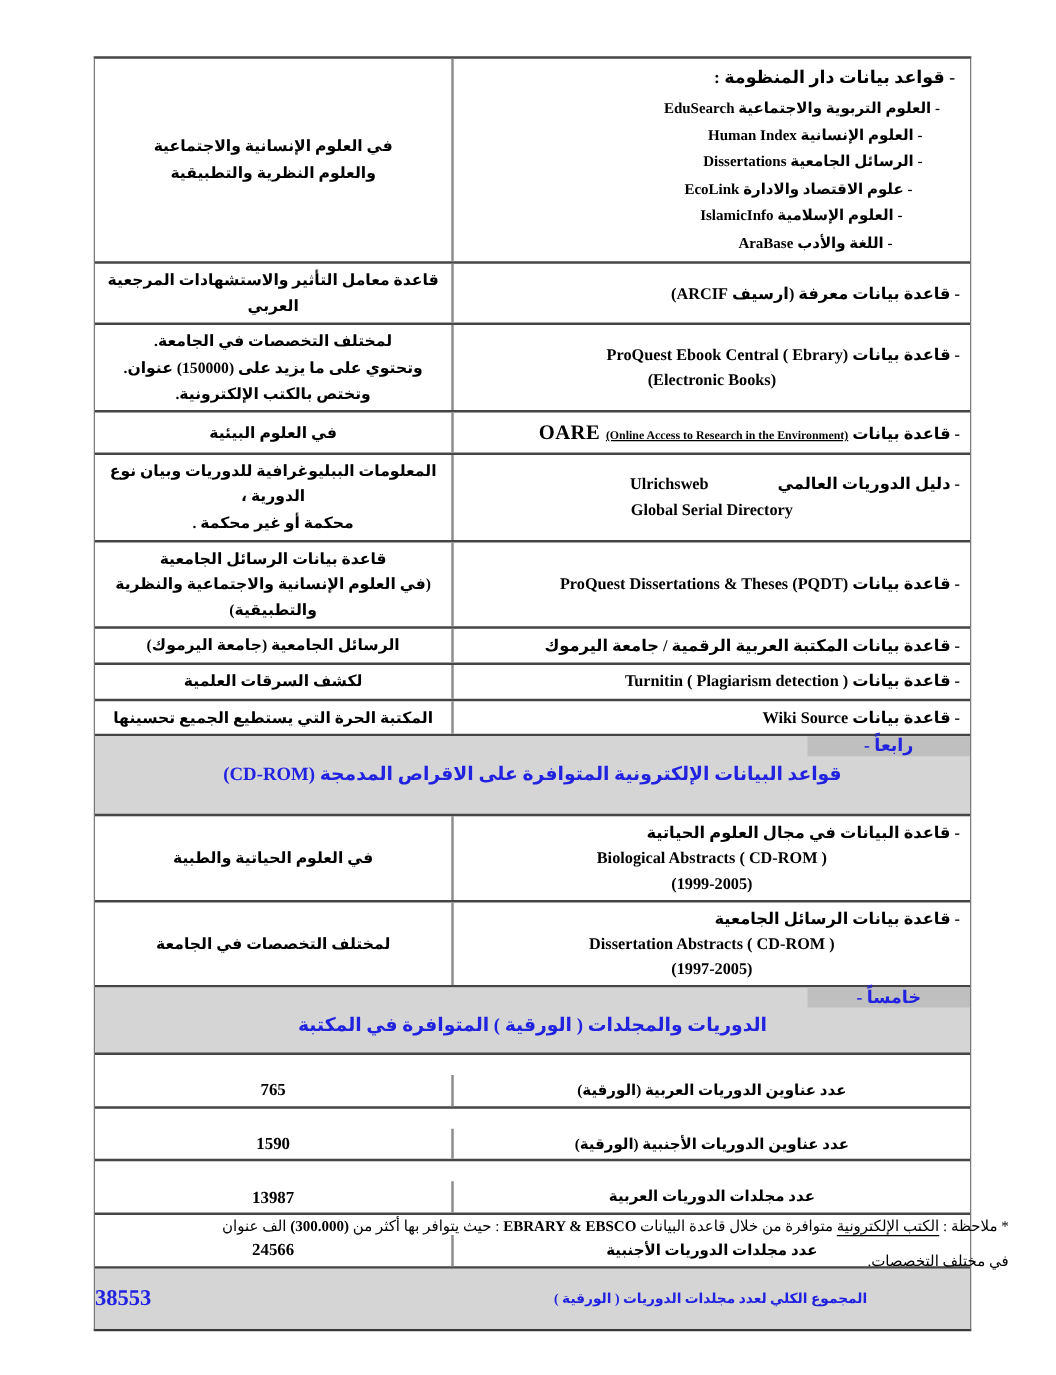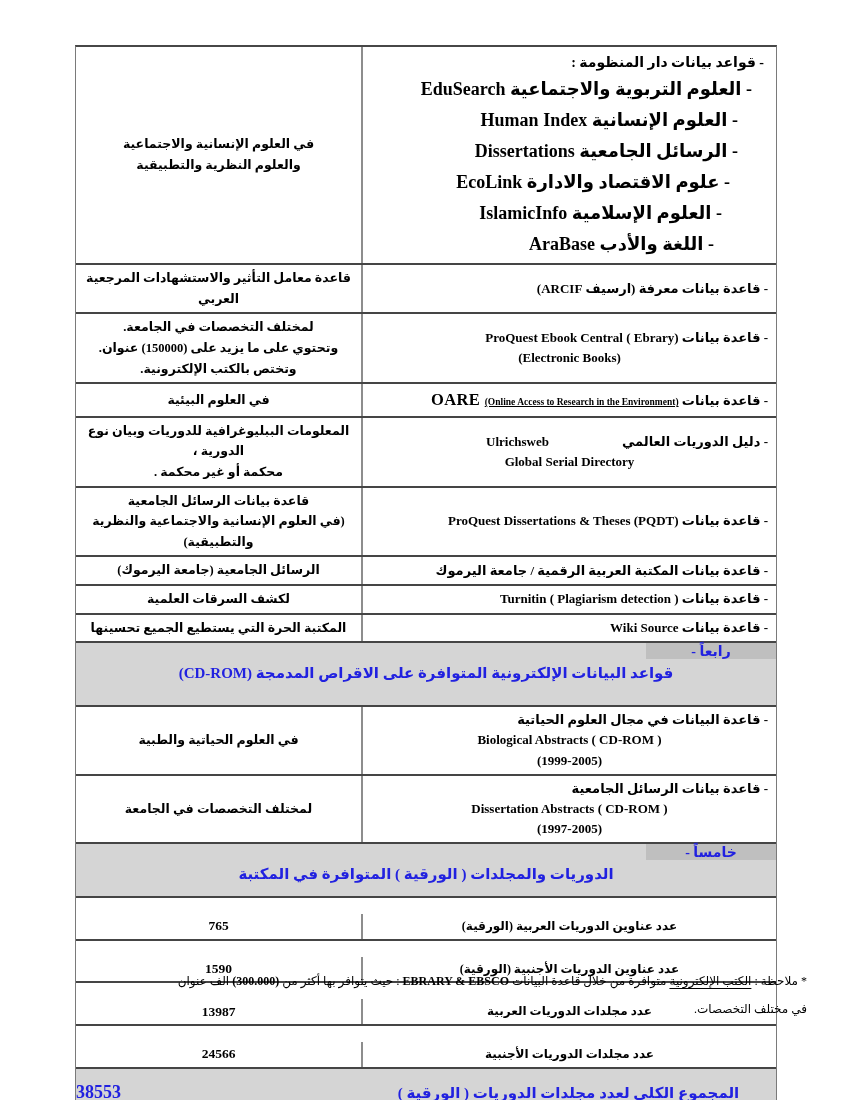--- a/index.html
+++ b/index.html
@@ -15,25 +15,25 @@
   .row{display:flex;align-items:stretch;}
   .cell{box-sizing:border-box;}
   .cell-desc{flex:0 0 285px;width:285px;display:flex;flex-direction:column;justify-content:center;
              align-items:center;text-align:center;padding:3px 8px;}
   .cell-name{flex:1;display:flex;flex-direction:column;justify-content:center;
              padding:3px 8px;border-left:2px solid #8d8d8d;}
   .nline{direction:rtl;text-align:right;font-weight:bold;font-size:13px;line-height:1.55;}
   .nline.center{text-align:center;}
   .s-ar{font-size:13px;}
   .s-ar-lg{font-size:14px;}
-  .s-ar-sm{font-size:18px;}
+  .s-ar-sm{font-size:12px;}
   .s-en{font-size:13px;}
   .s-en-lg{font-size:16.5px;letter-spacing:.4px;}
   .s-en-sm{font-size:9.5px;text-decoration:underline;}
-  .s-gap{margin-right:73px;}
+  .s-gap{margin-right:55px;}
   .dline{direction:rtl;font-weight:bold;font-size:12.5px;line-height:1.65;}
 
   [data-name="row-mandumah"]{min-height:164px;}
   [data-name="row-mandumah"] .nline{padding-right:4px;margin:1.5px 0;}
   [data-name="row-mandumah"] .nline:nth-child(2){padding-right:16px;}
   [data-name="row-mandumah"] .nline:nth-child(3){padding-right:30px;}
   [data-name="row-mandumah"] .nline:nth-child(4){padding-right:30px;}
   [data-name="row-mandumah"] .nline:nth-child(5){padding-right:38px;}
   [data-name="row-mandumah"] .nline:nth-child(6){padding-right:46px;}
   [data-name="row-mandumah"] .nline:nth-child(7){padding-right:54px;}
@@ -56,21 +56,21 @@
                   font-weight:bold;font-size:14px;direction:rtl;}
   .band-title{text-align:center;color:var(--blue,#2121e0);font-weight:bold;font-size:15px;
               direction:rtl;margin-top:5px;}
 
   .row-stat{min-height:26px;margin-top:16px;}
   .stat-val{font-weight:bold;font-size:13.5px;}
   .row-stat .nline{font-size:12px;}
 
   .row-total{display:flex;align-items:center;background:var(--band,#d5d5d5);min-height:48px;}
   .total-val{flex:0 0 285px;color:var(--blue,#2121e0);font-weight:bold;font-size:18px;}
-  .total-label{flex:1;text-align:center;color:var(--blue,#2121e0);font-weight:bold;font-size:15px;direction:rtl;}
+  .total-label{flex:1;text-align:center;color:var(--blue,#2121e0);font-weight:bold;font-size:11px;direction:rtl;}
 
   .footnote{position:absolute;top:968px;right:38px;left:20px;direction:rtl;text-align:right;
             font-size:12px;line-height:2.3;font-weight:normal;}
   .fn-u{text-decoration:underline;text-underline-offset:3px;}
   .fn-b{font-weight:bold;}
 </style>
 </head>
 <body>
 
 <div class="page" data-name="library-databases-document">

